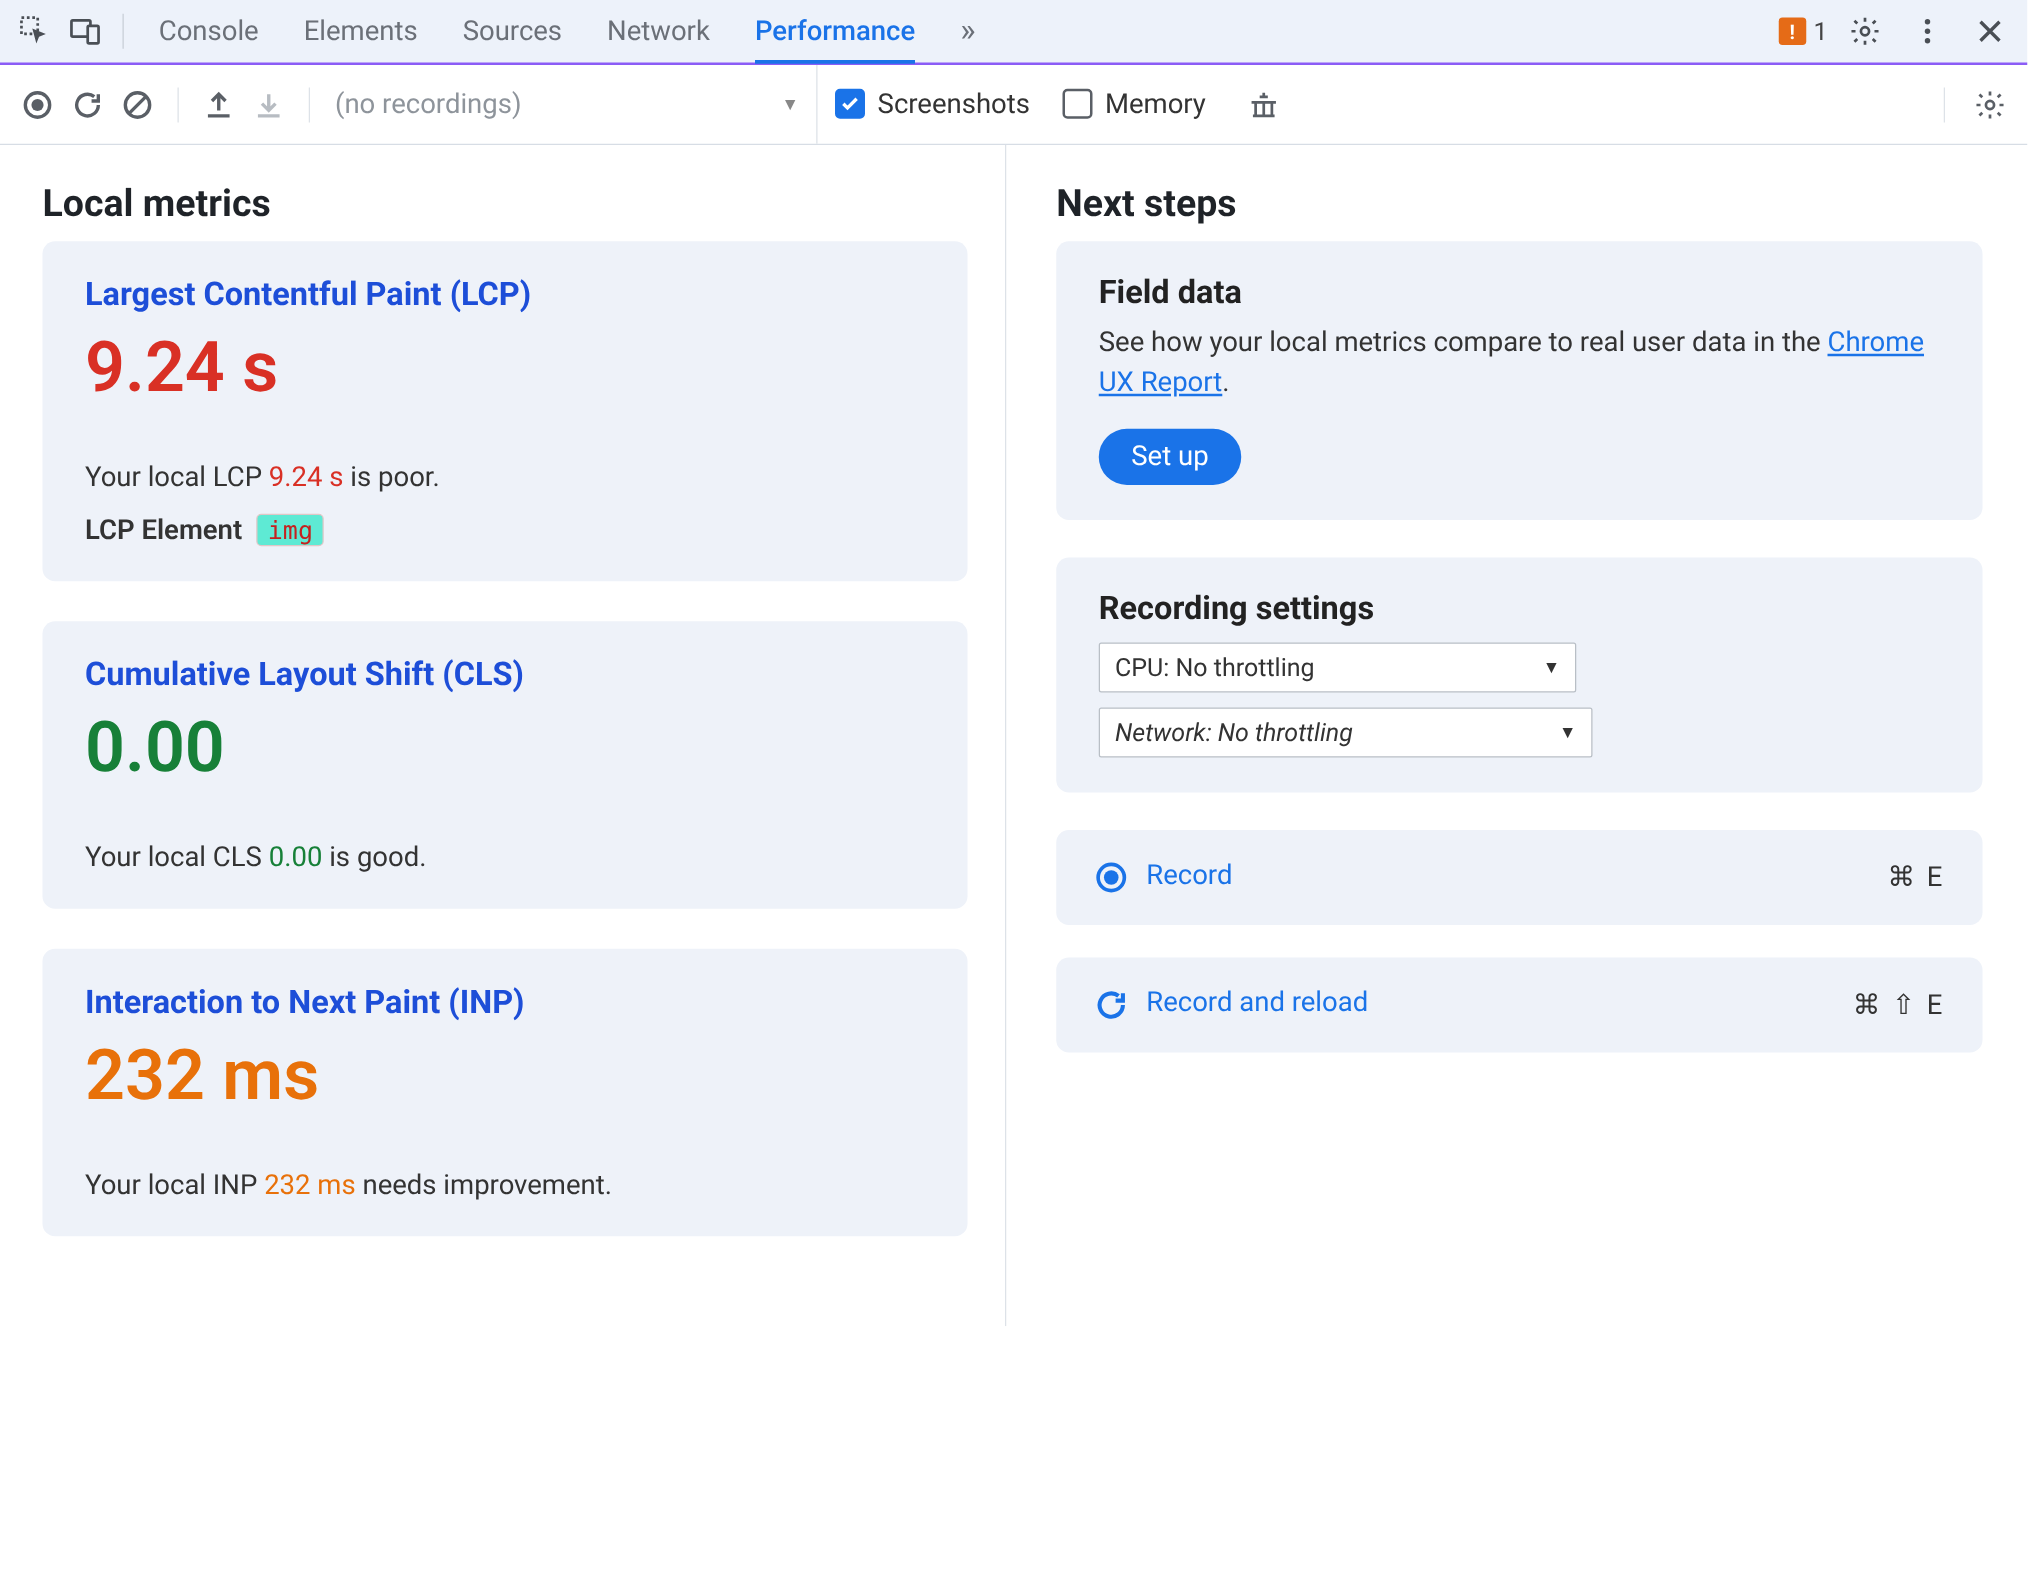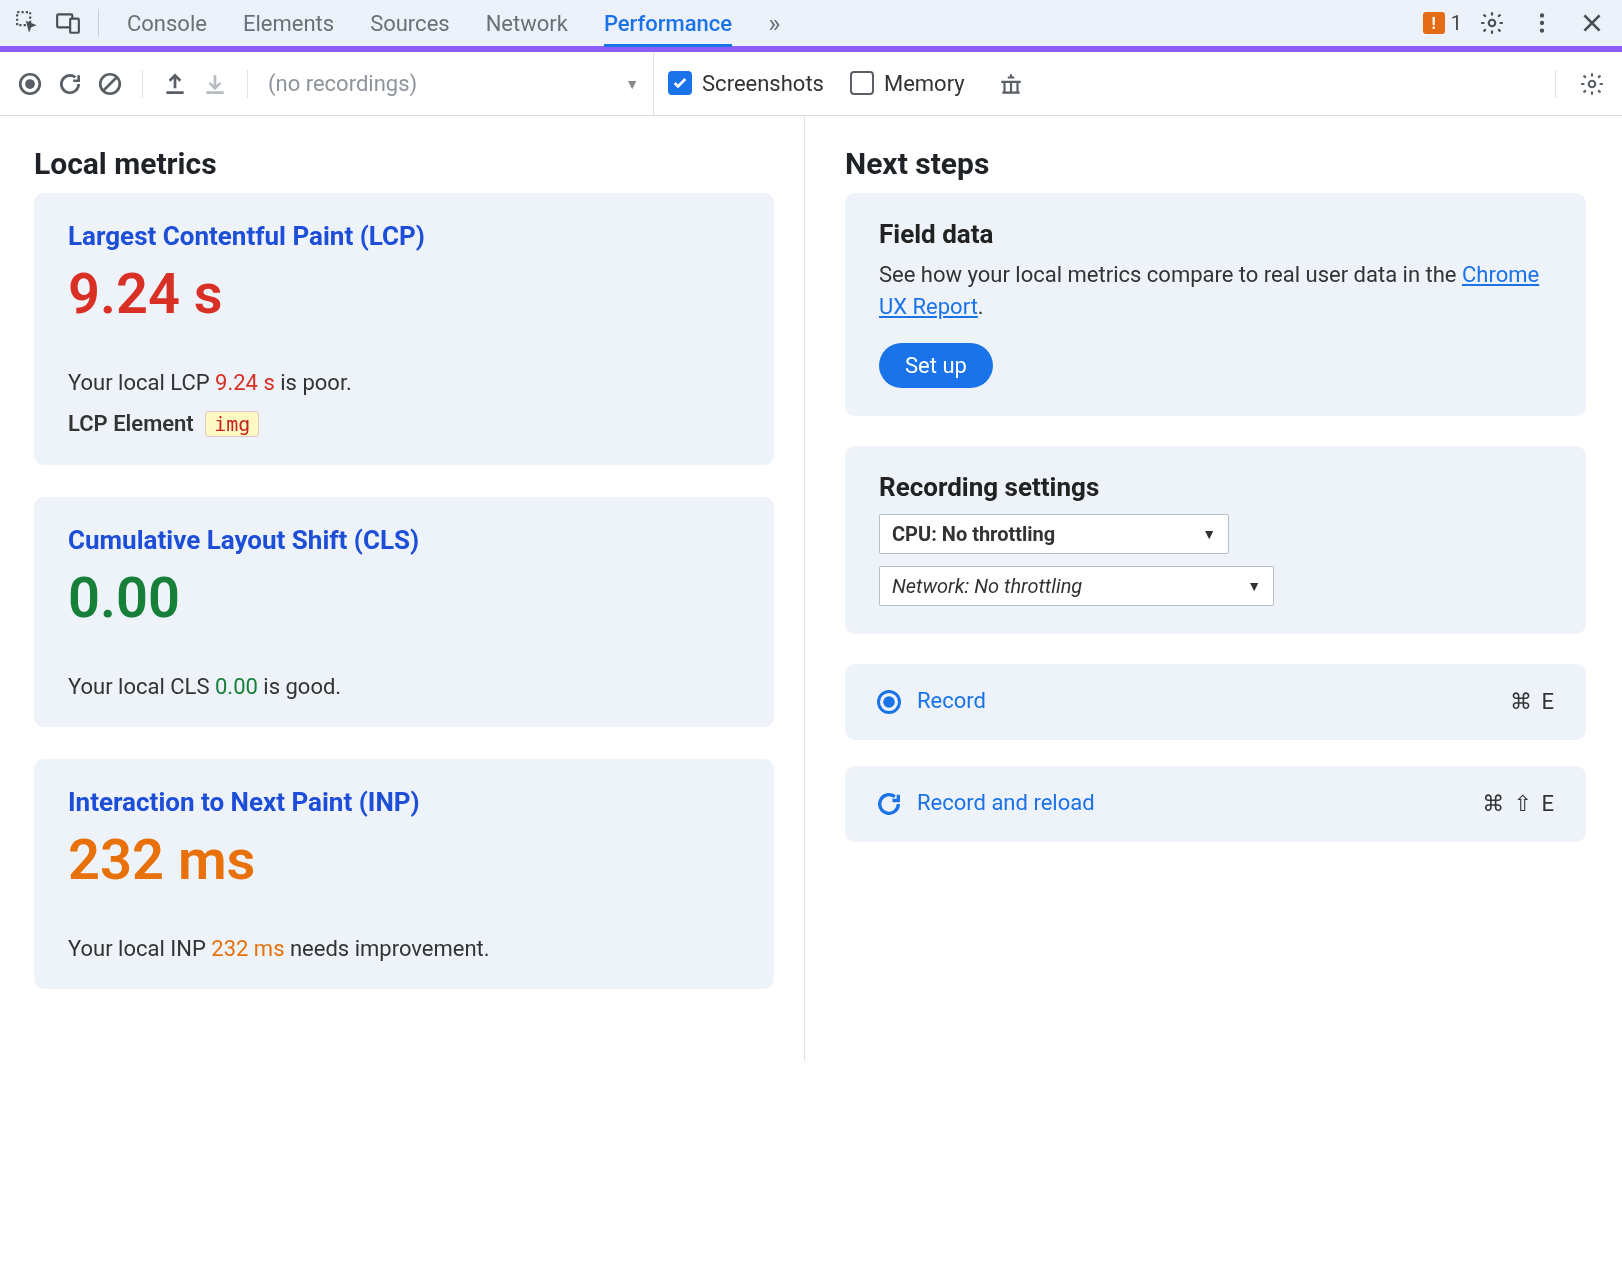--- a/index.html
+++ b/index.html
@@ -10,21 +10,21 @@
   background: #fff;
   width: 1622px;
 }
 
 
 .tabbar {
   display: flex;
   align-items: center;
   height: 52px;
   background: #edf2fa;
-  border-bottom: 6px solid #8b5cf6;
+  border-bottom: 2px solid #8b5cf6;
   padding: 0 10px 0 8px;
   gap: 0;
 }
 .tb-iconbtn {
   width: 40px; height: 40px;
   display: flex; align-items: center; justify-content: center;
   color: #4a4f55;
   cursor: pointer;
 }
 .tb-iconbtn svg { width: 26px; height: 26px; }
@@ -89,21 +89,21 @@
 .v-green{ color:#178038;}
 .v-orange{ color:#e8710a;}
 .card-txt{ font-size:22px; color:#333;margin-top:43px;}
 .inline-red{ color:#d93025;}
 .inline-green{ color:#178038;}
 .inline-orange{ color:#e8710a;}
 .lcp-el{ margin-top:16px; font-size:22px; font-weight:600;}
 .tag-el{
   display:inline-block; border:1px solid #e0c7c7; border-radius:4px;
   padding:0 8px; font-family: ui-monospace, Menlo, Consolas, monospace;
-  color:#c5221f; font-weight:500; font-size:20px; background:#fef9c3; margin-left:6px;
+  color:#c5221f; font-weight:500; font-size:20px; background:#5eead4; margin-left:6px;
 }
 
 .ns-card{
   background:#eef2f9; border-radius:10px; padding:26px 34px 28px; margin-bottom:30px;
 }
 .ns-title{ font-size:26px; font-weight:700; margin-bottom:10px; color:#222;}
 .ns-desc{ font-size:22px; color:#333; line-height:1.45;}
 .link{ color:#1a73e8; text-decoration:underline; cursor:pointer;}
 .pillbtn{
   display:inline-block; background:#1a73e8; color:#fff; border-radius:999px;
@@ -287,21 +287,21 @@
     <div class="ns-card">
       <div class="ns-title">Field data</div>
       <div class="ns-desc">
         <span>See how your local metrics compare to real user data in the </span><span class="link">Chrome UX Report</span><span>.</span>
       </div>
       <div class="pillbtn">Set up</div>
     </div>
 
     <div class="ns-card">
       <div class="ns-title">Recording settings</div>
-      <div class="sel" style="width:350px;font-weight:bold;">
+      <div class="sel" style="width:382px;">
         <span>CPU: No throttling</span>
         <span class="ar">▼</span>
       </div>
       <div class="sel" style="width:395px;font-style:italic;">
         <span>Network: No throttling</span>
         <span class="ar">▼</span>
       </div>
     </div>
 
     <div class="action-card">

